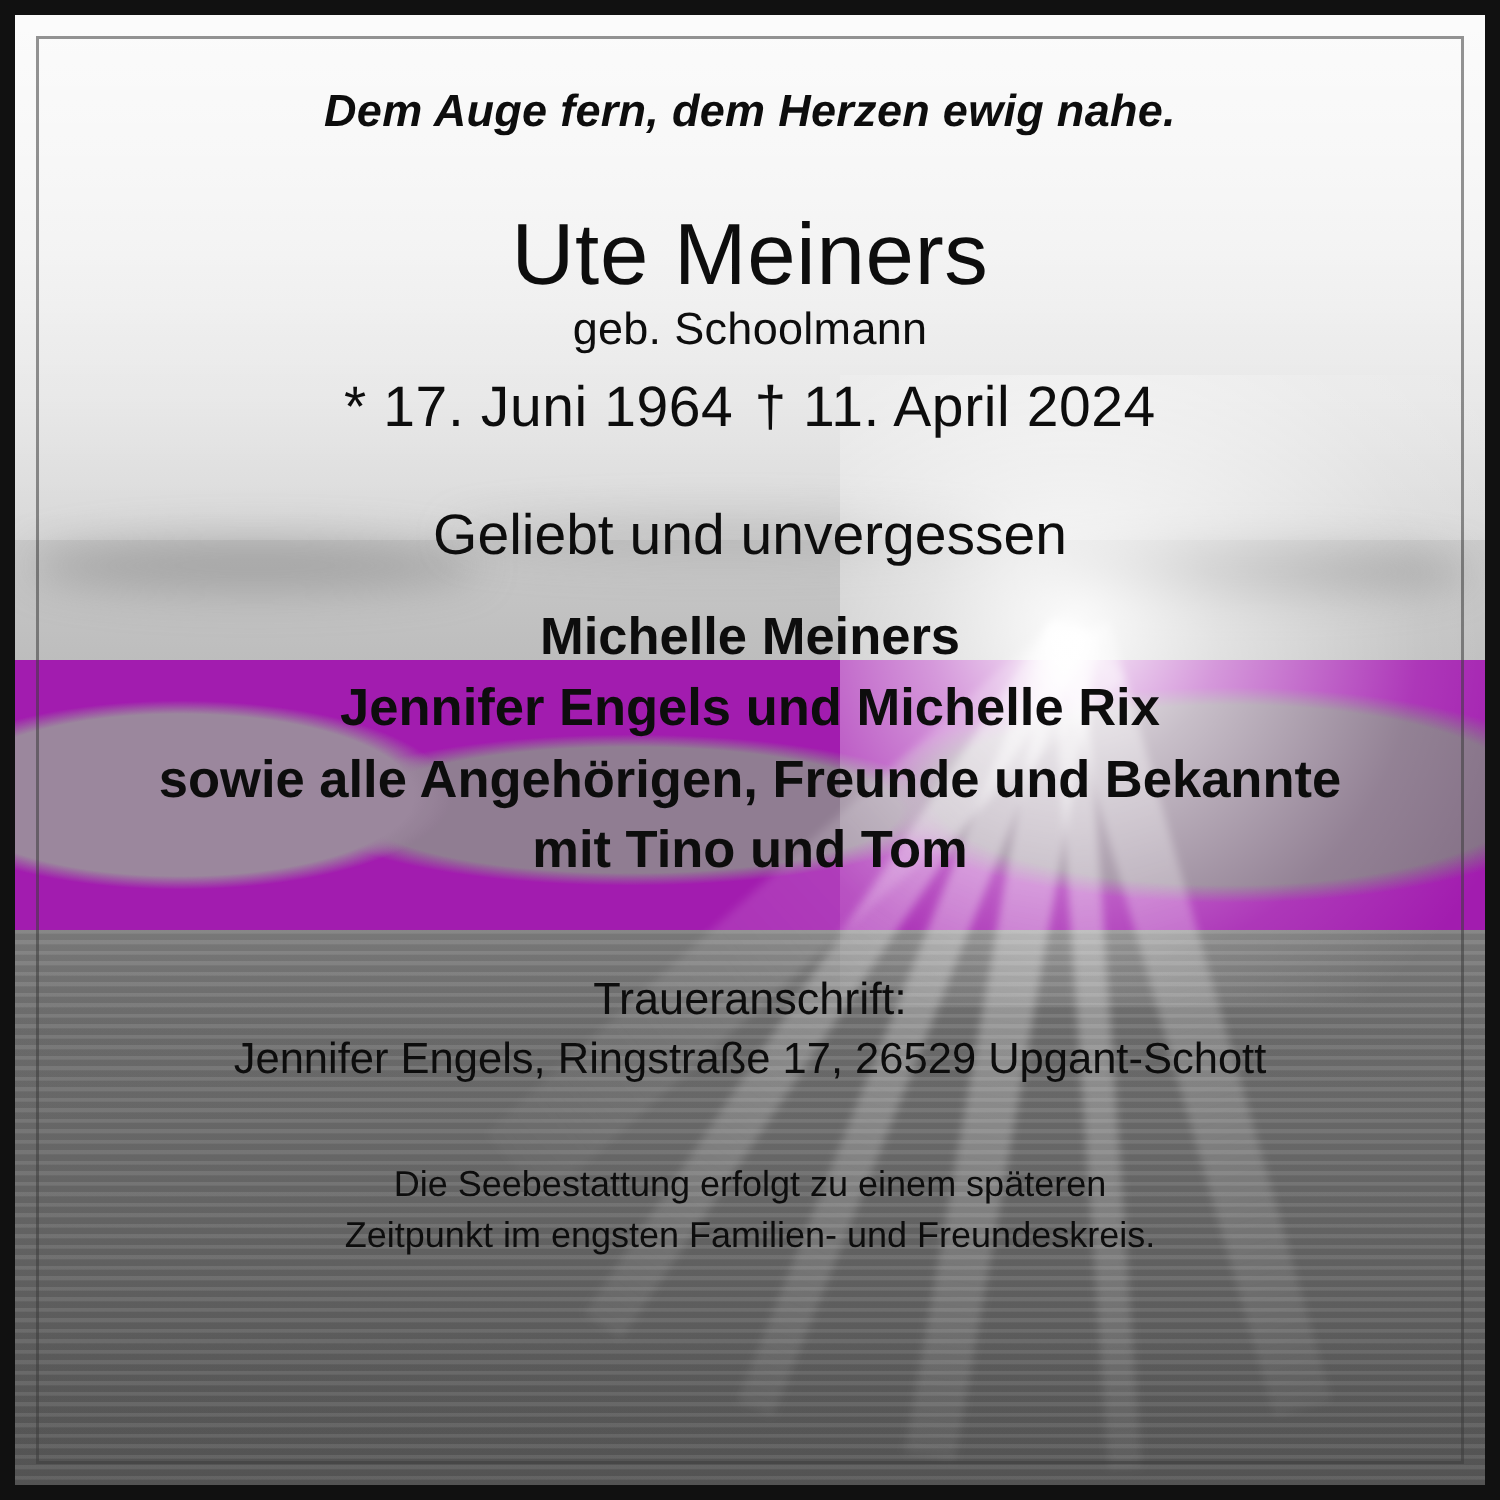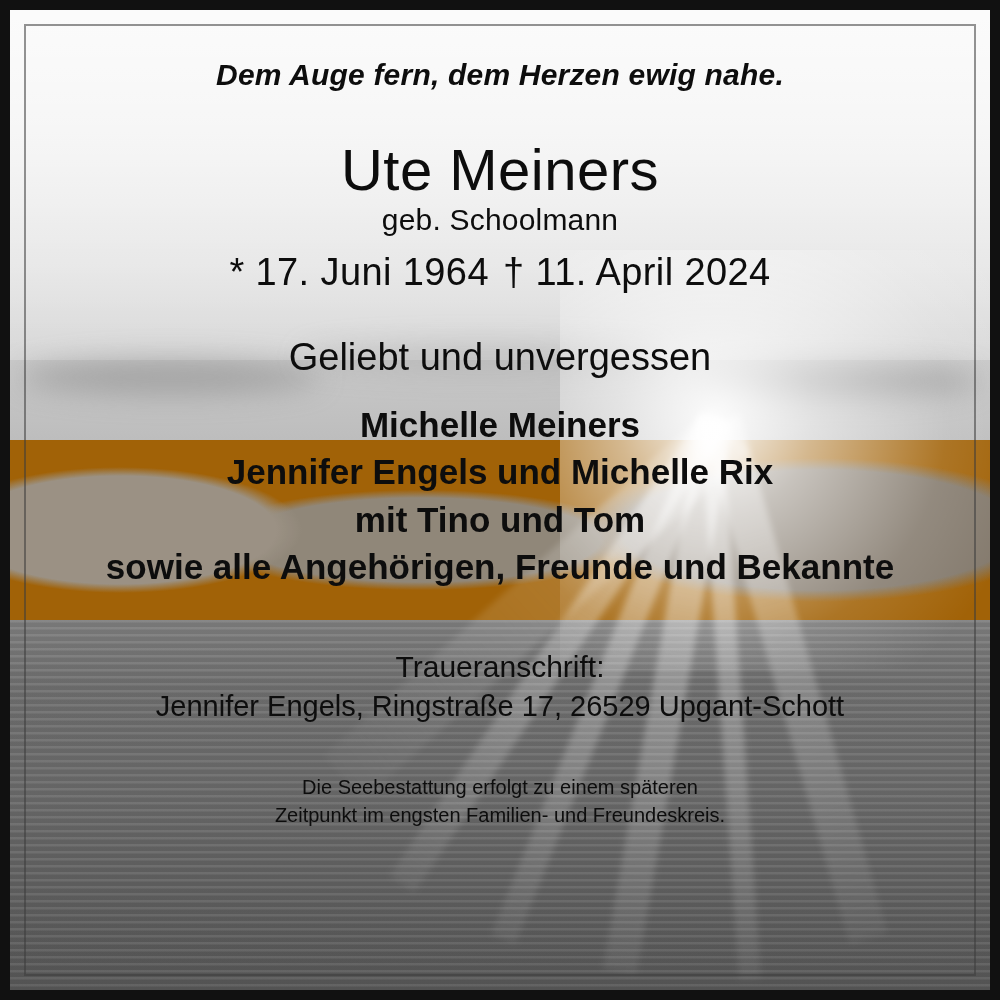--- a/index.html
+++ b/index.html
@@ -12,21 +12,21 @@
     height: 1000px;
     overflow: hidden;
     font-family: "Liberation Sans", sans-serif;
   }
 
   .notice {
     position: relative;
     width: 1000px;
     height: 1000px;
     box-sizing: border-box;
-    background: #a16207;
+    background: #a21caf;
     overflow: hidden;
   }
 
   
   .bg-sky {
     position: absolute;
     left: 0; top: 0; width: 1000px; height: 440px;
     background: linear-gradient(180deg, #e9e9e9 0%, #e2e2e2 30%, #d6d6d6 62%, #bdbdbd 100%);
   }
   .bg-sun {
@@ -145,21 +145,21 @@
   .addr-label {
     margin-top: 60px;
     font-size: 30px;
   }
   .addr-line {
     margin-top: 6px;
     font-size: 29px;
   }
   .closing {
     margin-top: 50px;
-    font-size: 20px;
+    font-size: 24px;
     line-height: 1.4;
   }
   .closing div { white-space: nowrap; }
 </style>
 </head>
 <body>
 
 <div class="notice">
 
   <div class="bg-sky"></div>
@@ -185,22 +185,22 @@
 
     <div class="dates">
       <span>* 17. Juni 1964</span><span class="sep"></span><span>† 11. April 2024</span>
     </div>
 
     <div class="tribute">Geliebt und unvergessen</div>
 
     <div class="survivors">
       <div>Michelle Meiners</div>
       <div>Jennifer Engels und Michelle Rix</div>
+      <div>sowie alle Angehörigen, Freunde und Bekannte</div>
       <div>mit Tino und Tom</div>
-      <div>sowie alle Angehörigen, Freunde und Bekannte</div>
     </div>
 
     <div class="addr-label">Traueranschrift:</div>
     <div class="addr-line">Jennifer Engels, Ringstraße 17, 26529 Upgant-Schott</div>
 
     <div class="closing">
       <div>Die Seebestattung erfolgt zu einem späteren</div>
       <div>Zeitpunkt im engsten Familien- und Freundeskreis.</div>
     </div>
   </div>

